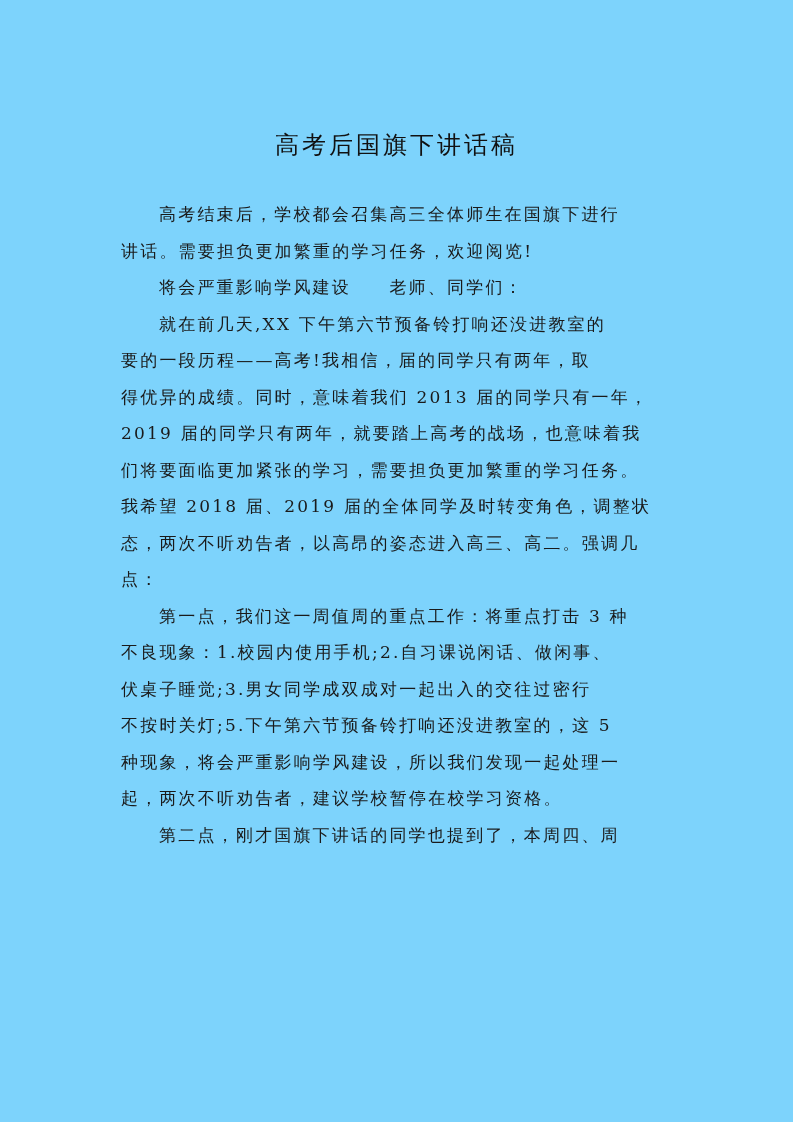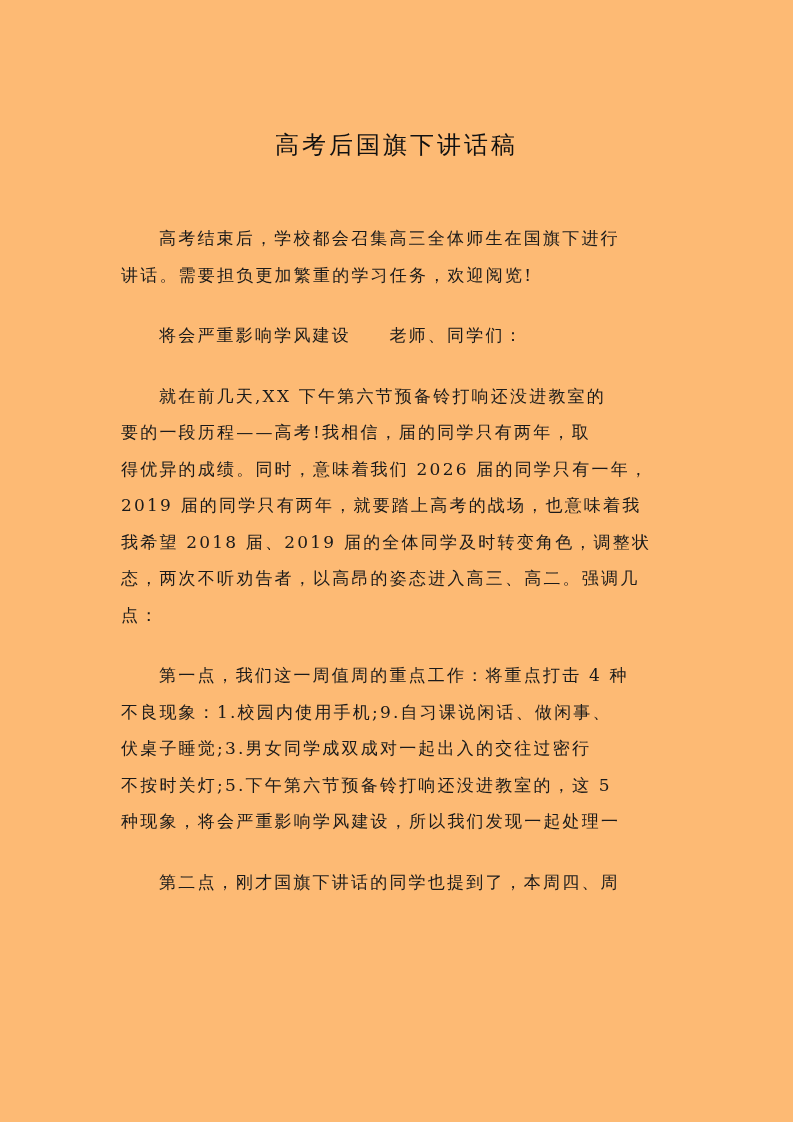--- a/index.html
+++ b/index.html
@@ -14,21 +14,21 @@
       overflow: hidden;
       font-family: "DejaVu Serif", "Liberation Serif", serif;
       color: #1a1a1a;
     }
     .page {
       position: absolute;
       left: 0;
       top: 0;
       width: 793px;
       height: 1122px;
-      background: #fdba74;
+      background: #7dd3fc;
     }
     .title {
       position: absolute;
       top: 128px;
       left: 0;
       width: 793px;
       text-align: center;
       font-family: "DejaVu Sans", "Liberation Sans", sans-serif;
       font-size: 24px;
       letter-spacing: 3px;
@@ -45,40 +45,41 @@
       display: block;
       height: 36.5px;
       line-height: 36.5px;
       font-size: 17px;
       letter-spacing: 2.2px;
       white-space: nowrap;
       color: #1a1a1a;
     }
     .line.indent {
       padding-left: 38px;
-      margin-top: 24px;
     }
   </style>
 </head>
 <body>
 
 <div class="page">
   <div class="title">高考后国旗下讲话稿</div>
 
   <div class="body">
     <span class="line indent">高考结束后，学校都会召集高三全体师生在国旗下进行</span>
     <span class="line">讲话。需要担负更加繁重的学习任务，欢迎阅览!</span>
     <span class="line indent">将会严重影响学风建设　　老师、同学们：</span>
     <span class="line indent">就在前几天,XX 下午第六节预备铃打响还没进教室的</span>
     <span class="line">要的一段历程——高考!我相信，届的同学只有两年，取</span>
-    <span class="line">得优异的成绩。同时，意味着我们 2026 届的同学只有一年，</span>
+    <span class="line">得优异的成绩。同时，意味着我们 2013 届的同学只有一年，</span>
     <span class="line">2019 届的同学只有两年，就要踏上高考的战场，也意味着我</span>
+    <span class="line">们将要面临更加紧张的学习，需要担负更加繁重的学习任务。</span>
     <span class="line">我希望 2018 届、2019 届的全体同学及时转变角色，调整状</span>
     <span class="line">态，两次不听劝告者，以高昂的姿态进入高三、高二。强调几</span>
     <span class="line">点：</span>
-    <span class="line indent">第一点，我们这一周值周的重点工作：将重点打击 4 种</span>
-    <span class="line">不良现象：1.校园内使用手机;9.自习课说闲话、做闲事、</span>
+    <span class="line indent">第一点，我们这一周值周的重点工作：将重点打击 3 种</span>
+    <span class="line">不良现象：1.校园内使用手机;2.自习课说闲话、做闲事、</span>
     <span class="line">伏桌子睡觉;3.男女同学成双成对一起出入的交往过密行</span>
     <span class="line">不按时关灯;5.下午第六节预备铃打响还没进教室的，这 5</span>
     <span class="line">种现象，将会严重影响学风建设，所以我们发现一起处理一</span>
+    <span class="line">起，两次不听劝告者，建议学校暂停在校学习资格。</span>
     <span class="line indent">第二点，刚才国旗下讲话的同学也提到了，本周四、周</span>
   </div>
 </div>
 
 </body></html>

